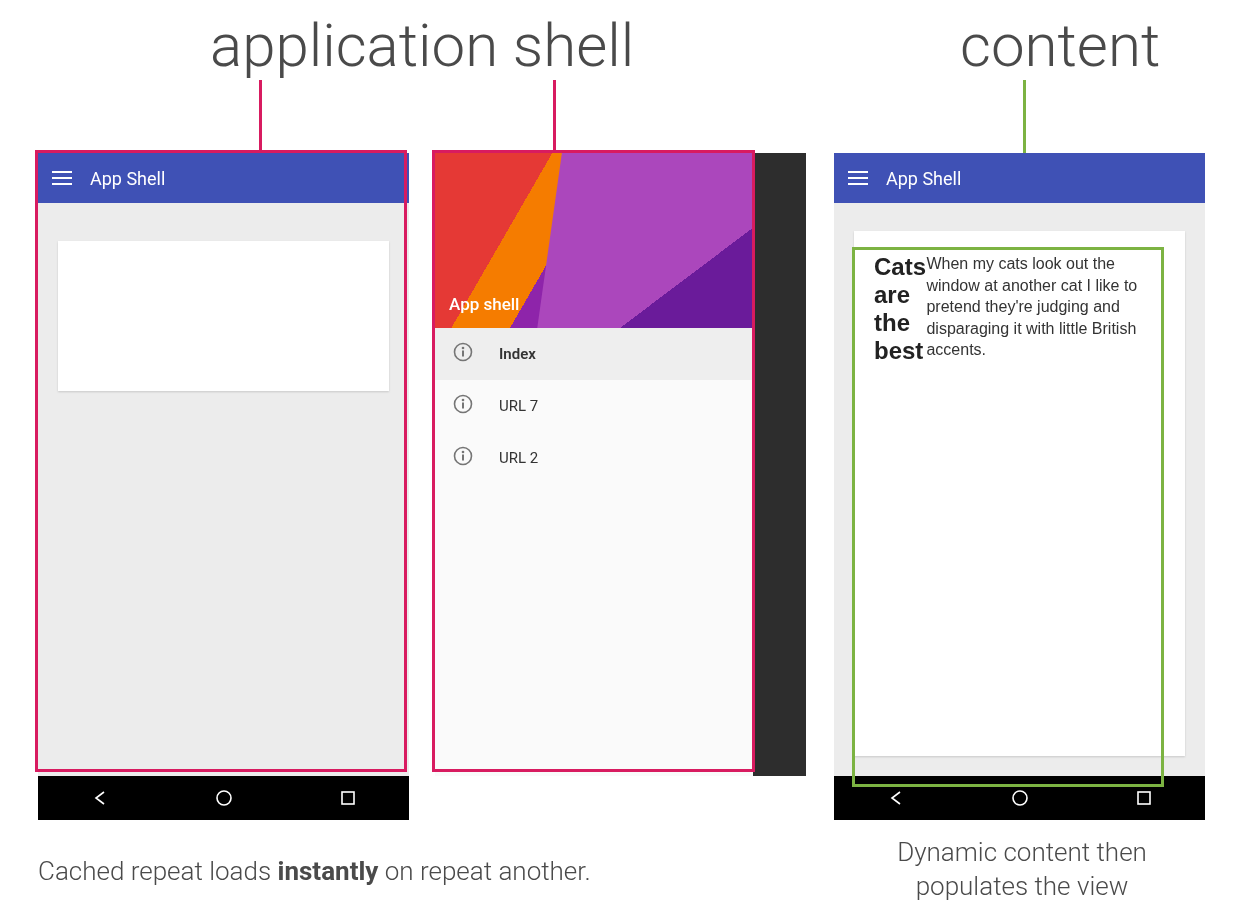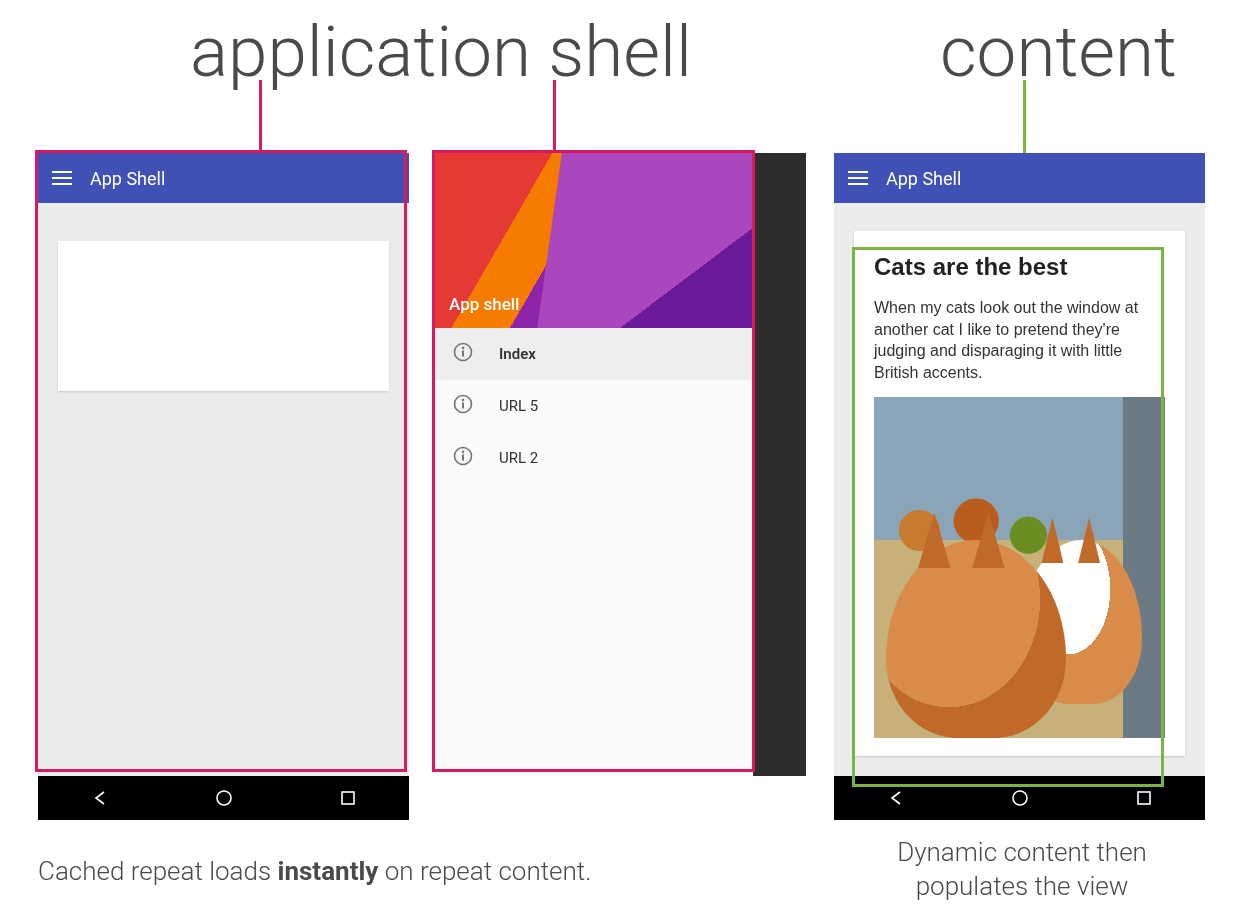--- a/index.html
+++ b/index.html
@@ -6,24 +6,25 @@
   body {
     font-family: -apple-system, BlinkMacSystemFont, "Segoe UI", Roboto, Helvetica, Arial, sans-serif;
     background: #ffffff;
     width: 1249px;
     height: 923px;
     position: relative;
     overflow: hidden;
   }
   .heading {
     position: absolute;
-    font-size: 71px;
+    font-size: 60px;
     font-weight: 300;
     color: #4a4a4a;
     text-align: left;
+    margin-left: 20px;
   }
   .heading-left { left: 190px; top: 10px; }
   .heading-right { left: 940px; top: 10px; }
 
   
   .connector-pink { position: absolute; background: #d81b60; }
   .connector-green { position: absolute; background: #7cb342; }
   .cp1 { left: 259px; top: 80px; width: 3px; height: 70px; }
   .cp2 { left: 553px; top: 80px; width: 3px; height: 70px; }
   .cg1 { left: 1023px; top: 80px; width: 3px; height: 168px; }
@@ -132,21 +133,21 @@
 
   
   .phone3 { left: 834px; top: 153px; height: 667px; }
   .phone3 .body-area { height: 573px; }
   .content-card {
     position: absolute;
     left: 20px; right: 20px; top: 28px; bottom: 20px;
     background: #fff;
     box-shadow: 0 1px 2px rgba(0,0,0,0.15);
     padding: 22px 20px 18px;
-    display: flex; flex-direction: column;
+    display: flex; flex-direction: row;
   }
   .content-card h2 {
     font-size: 24px; font-weight: 700; color: #222;
     margin-bottom: 16px;
     font-family: Helvetica, Arial, sans-serif;
   }
   .content-card p {
     font-size: 16px; color: #333; line-height: 1.35;
     margin-bottom: 14px;
     font-family: Helvetica, Arial, sans-serif;
@@ -243,21 +244,21 @@
             <rect x="9" y="8.5" width="2" height="6" fill="#757575"></rect>
           </svg></span>
       <span>Index</span>
     </div>
     <div class="drawer-item">
       <span><svg width="20" height="20" viewBox="0 0 20 20">
             <circle cx="10" cy="10" r="8.5" fill="none" stroke="#757575" stroke-width="1.6"></circle>
             <circle cx="10" cy="6" r="1.3" fill="#757575"></circle>
             <rect x="9" y="8.5" width="2" height="6" fill="#757575"></rect>
           </svg></span>
-      <span>URL 5</span>
+      <span>URL 7</span>
     </div>
     <div class="drawer-item">
       <span><svg width="20" height="20" viewBox="0 0 20 20">
             <circle cx="10" cy="10" r="8.5" fill="none" stroke="#757575" stroke-width="1.6"></circle>
             <circle cx="10" cy="6" r="1.3" fill="#757575"></circle>
             <rect x="9" y="8.5" width="2" height="6" fill="#757575"></rect>
           </svg></span>
       <span>URL 2</span>
     </div>
   </div>
@@ -318,15 +319,15 @@
         </svg>
       </span>
   </div>
 </div>
 
 <div class="frame-pink frame1"></div>
 <div class="frame-pink frame2"></div>
 <div class="frame-green frame3"></div>
 
 <div class="caption caption-left">
-  <span>Cached repeat loads </span><strong>instantly</strong><span> on repeat content.</span>
+  <span>Cached repeat loads </span><strong>instantly</strong><span> on repeat another.</span>
 </div>
 <div class="caption caption-right">Dynamic content then populates the view</div>
 
 </body></html>

